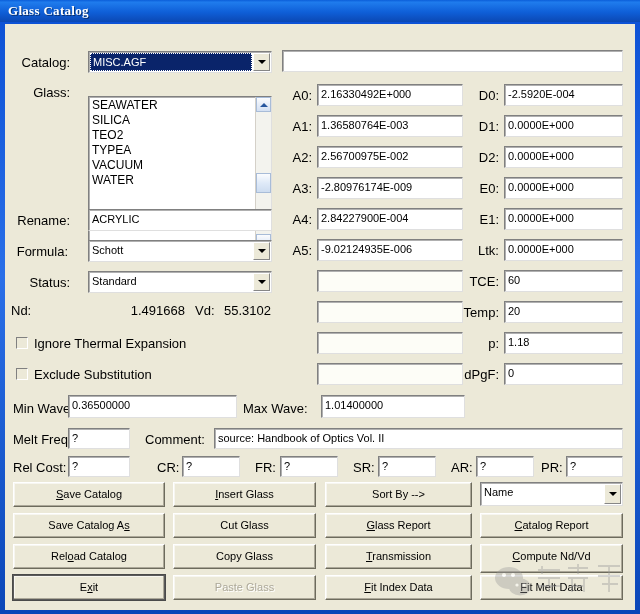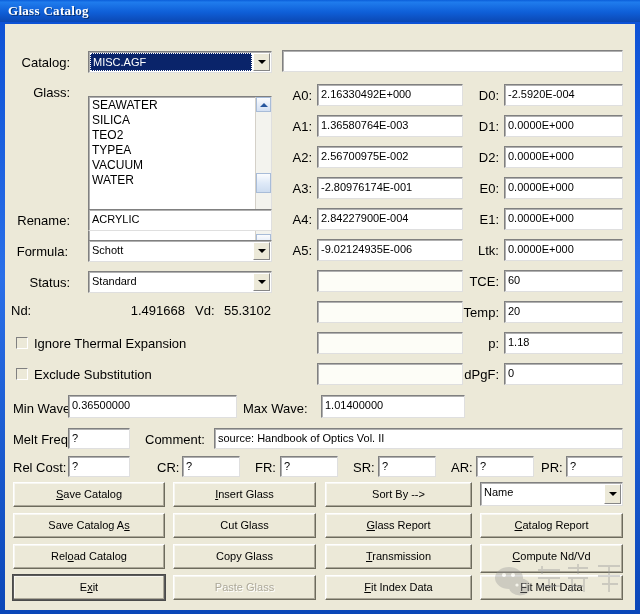--- a/index.html
+++ b/index.html
@@ -318,21 +318,21 @@
       <div class="lbl right" style="left:282px; top:65px; width:25px;">A0:</div>
       <div class="tbox" style="left:312px; top:60px; width:146px; height:22px;">2.16330492E+000</div>
 
       <div class="lbl right" style="left:282px; top:96px; width:25px;">A1:</div>
       <div class="tbox" style="left:312px; top:91px; width:146px; height:22px;">1.36580764E-003</div>
 
       <div class="lbl right" style="left:282px; top:127px; width:25px;">A2:</div>
       <div class="tbox" style="left:312px; top:122px; width:146px; height:22px;">2.56700975E-002</div>
 
       <div class="lbl right" style="left:282px; top:158px; width:25px;">A3:</div>
-      <div class="tbox" style="left:312px; top:153px; width:146px; height:22px;">-2.80976174E-001</div>
+      <div class="tbox" style="left:312px; top:153px; width:146px; height:22px;">-2.80976174E-009</div>
 
       <div class="lbl right" style="left:282px; top:189px; width:25px;">A4:</div>
       <div class="tbox" style="left:312px; top:184px; width:146px; height:22px;">2.84227900E-004</div>
 
       <div class="lbl right" style="left:282px; top:220px; width:25px;">A5:</div>
       <div class="tbox" style="left:312px; top:215px; width:146px; height:22px;">-9.02124935E-006</div>
 
       <div class="tbox flat" style="left:312px; top:246px; width:146px; height:22px;"></div>
       <div class="tbox flat" style="left:312px; top:277px; width:146px; height:22px;"></div>
       <div class="tbox flat" style="left:312px; top:308px; width:146px; height:22px;"></div>

